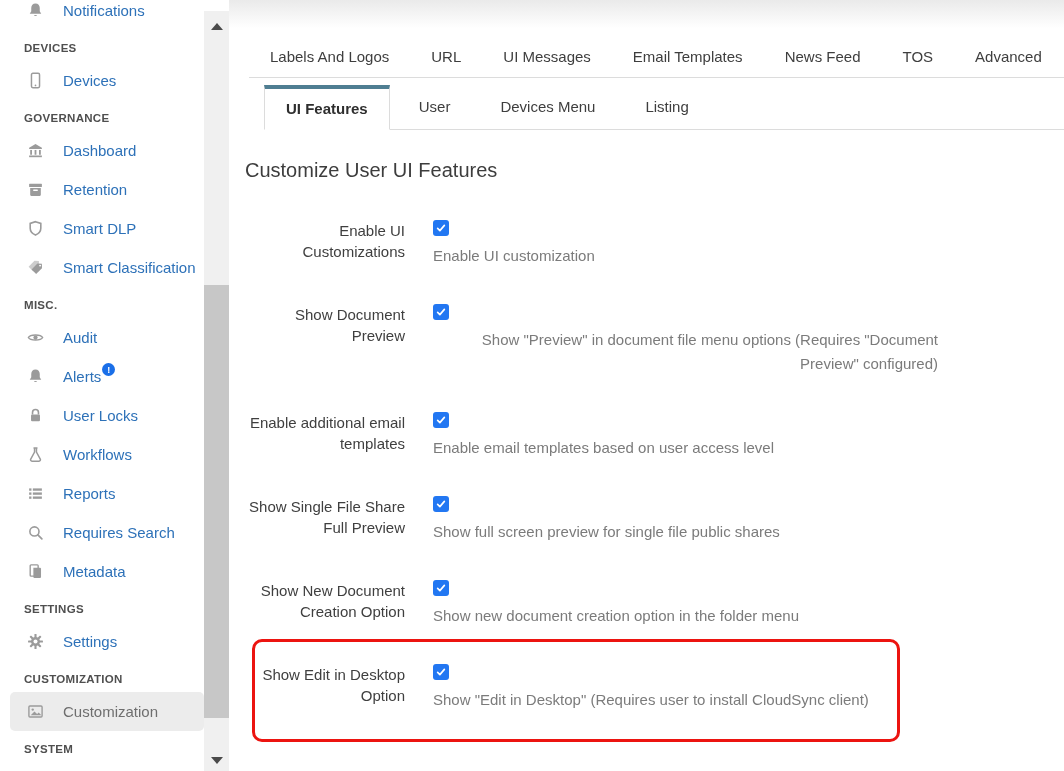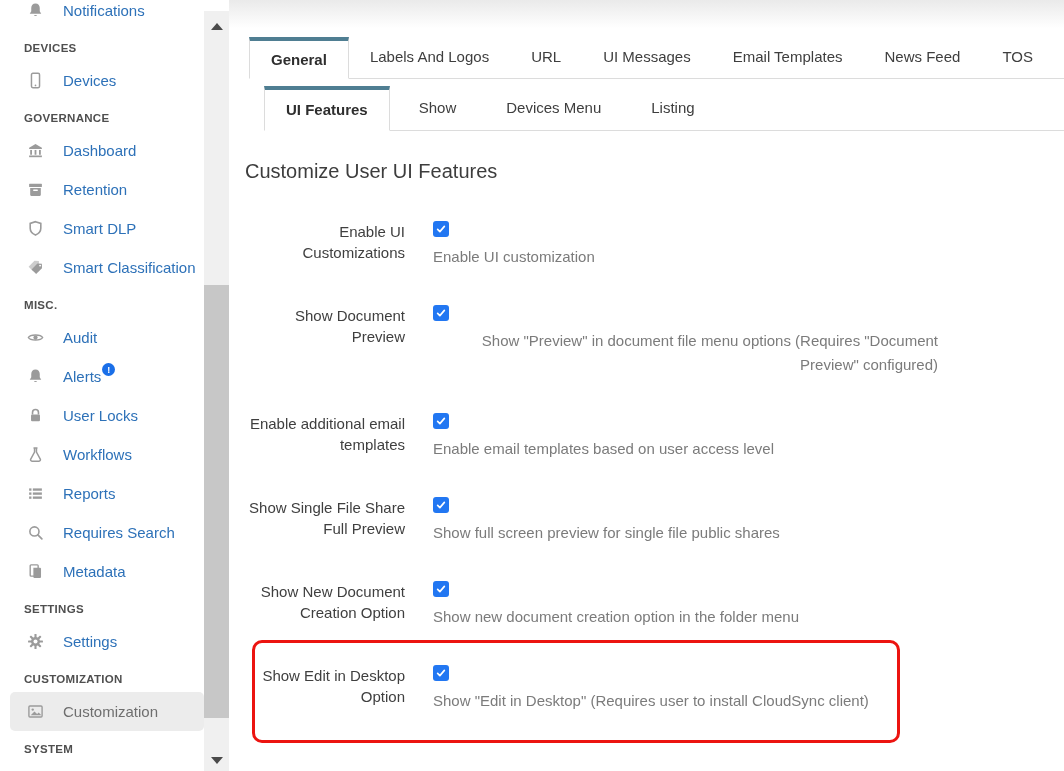--- a/index.html
+++ b/index.html
@@ -238,33 +238,32 @@
       </div>
     <div class="thumb"></div>
     <div class="arrow down">
         <div class="tri-down"></div>
       </div>
   </div>
 
   <div class="main">
 
     <div class="tabs tabs1">
-      <div class="tab active">General</div>
       <div class="tab">Labels And Logos</div>
       <div class="tab">URL</div>
       <div class="tab">UI Messages</div>
       <div class="tab">Email Templates</div>
       <div class="tab">News Feed</div>
       <div class="tab">TOS</div>
       <div class="tab">Advanced</div>
     </div>
 
     <div class="tabs tabs2">
       <div class="tab active">UI Features</div>
-      <div class="tab">Show</div>
+      <div class="tab">User</div>
       <div class="tab">Devices Menu</div>
       <div class="tab">Listing</div>
     </div>
 
     <h1 class="page-title">Customize User UI Features</h1>
 
     <div class="form">
 
       <div class="form-row">
         <div class="row-label">Enable UI Customizations</div>

